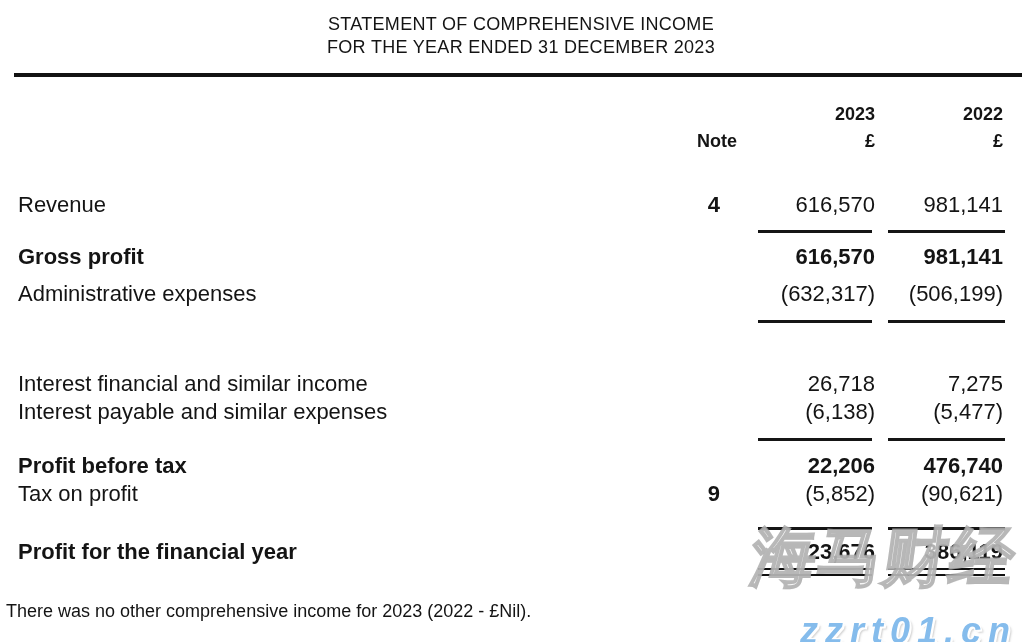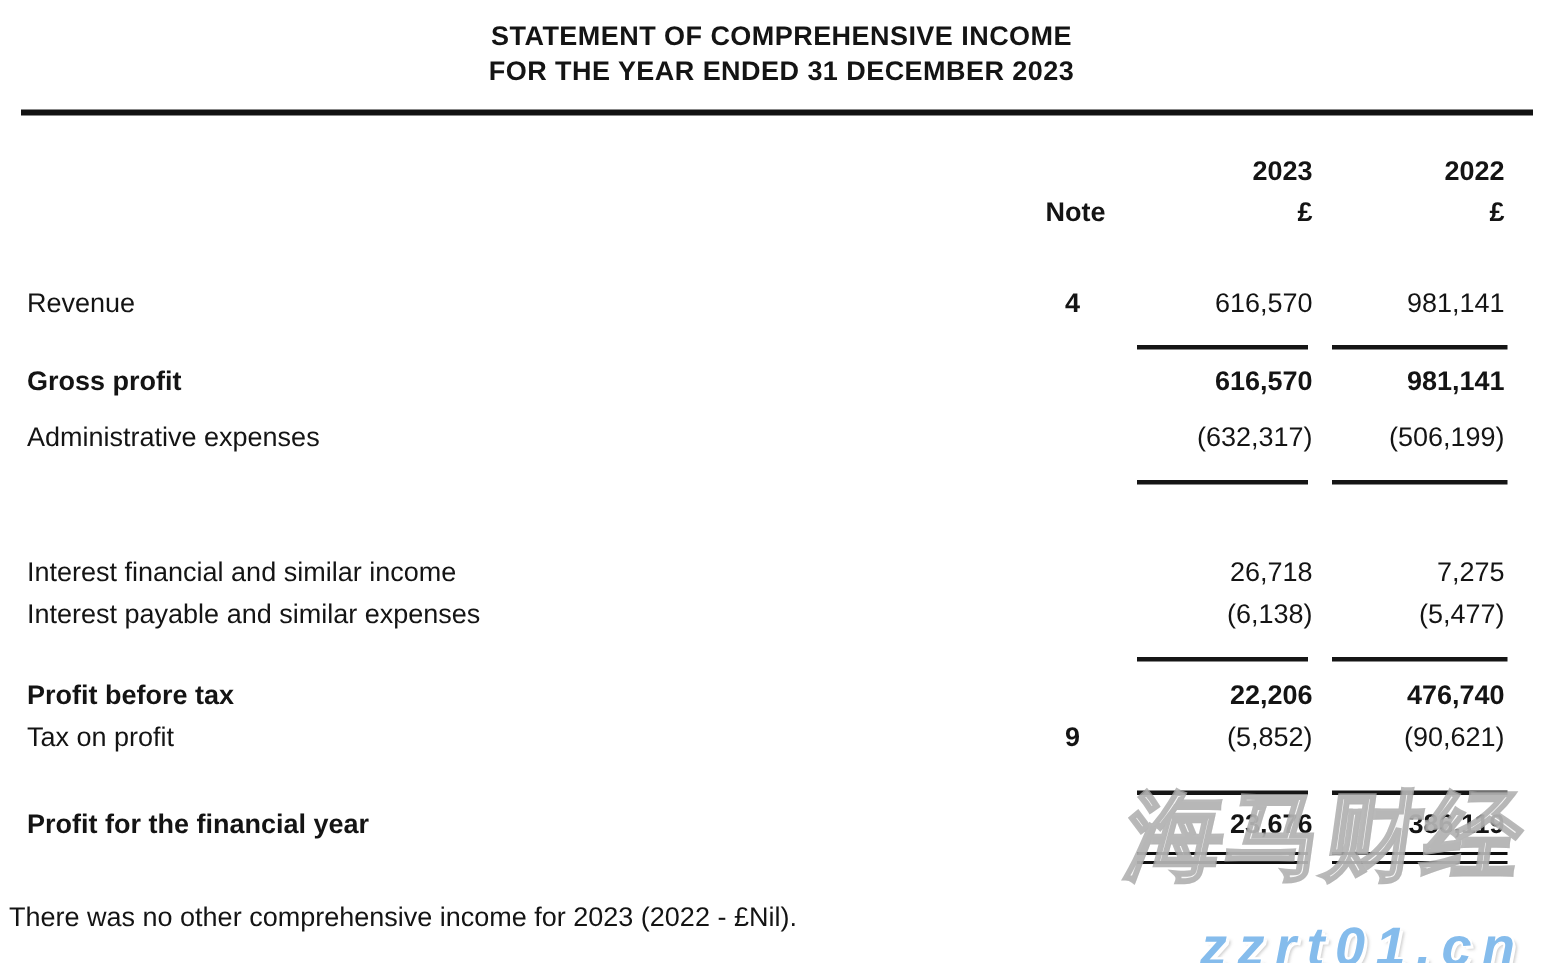--- a/index.html
+++ b/index.html
@@ -7,38 +7,38 @@
     position:relative;
     width:1031px;height:642px;
     background:#ffffff;
     font-family:"Liberation Sans", sans-serif;
     color:#141414;
     overflow:hidden;
   }
   
   .title-block{
     position:absolute;top:13px;left:0;right:0;
-    text-align:center;font-weight:bold;font-size:18px;line-height:23px;
+    text-align:center;font-weight:normal;font-size:18px;line-height:23px;
     letter-spacing:0.3px;
     padding-left:11px;
   }
   
   .top-rule{
     position:absolute;top:73px;left:14px;width:1008px;height:4px;
     background:#121212;
   }
   
   .hdr{position:absolute;font-weight:bold;font-size:18px;white-space:nowrap;}
   .h-y1{top:104px;right:156px;}
   .h-y2{top:104px;right:28px;}
   .h-note{top:131px;right:294px;}
   .h-p1{top:131px;right:156px;}
   .h-p2{top:131px;right:28px;}
   
-  .row{position:absolute;left:0;width:100%;height:20px;font-size:18px;}
+  .row{position:absolute;left:0;width:100%;height:20px;font-size:22px;}
   .row.bold{font-weight:bold;}
   .c-label{position:absolute;left:18px;white-space:nowrap;}
   .c-note{position:absolute;right:311px;font-weight:bold;}
   .c-v1{position:absolute;right:156px;white-space:nowrap;}
   .c-v2{position:absolute;right:28px;white-space:nowrap;}
   .r0{top:192px;} .r1{top:244px;text-align:center;} .r2{top:281px;}
   .r3{top:333px;} .r4{top:371px;} .r5{top:399px;}
   .r6{top:453px;} .r7{top:481px;} .r8{top:539px;}
   
   .rule{position:absolute;height:3px;background:#151515;}

